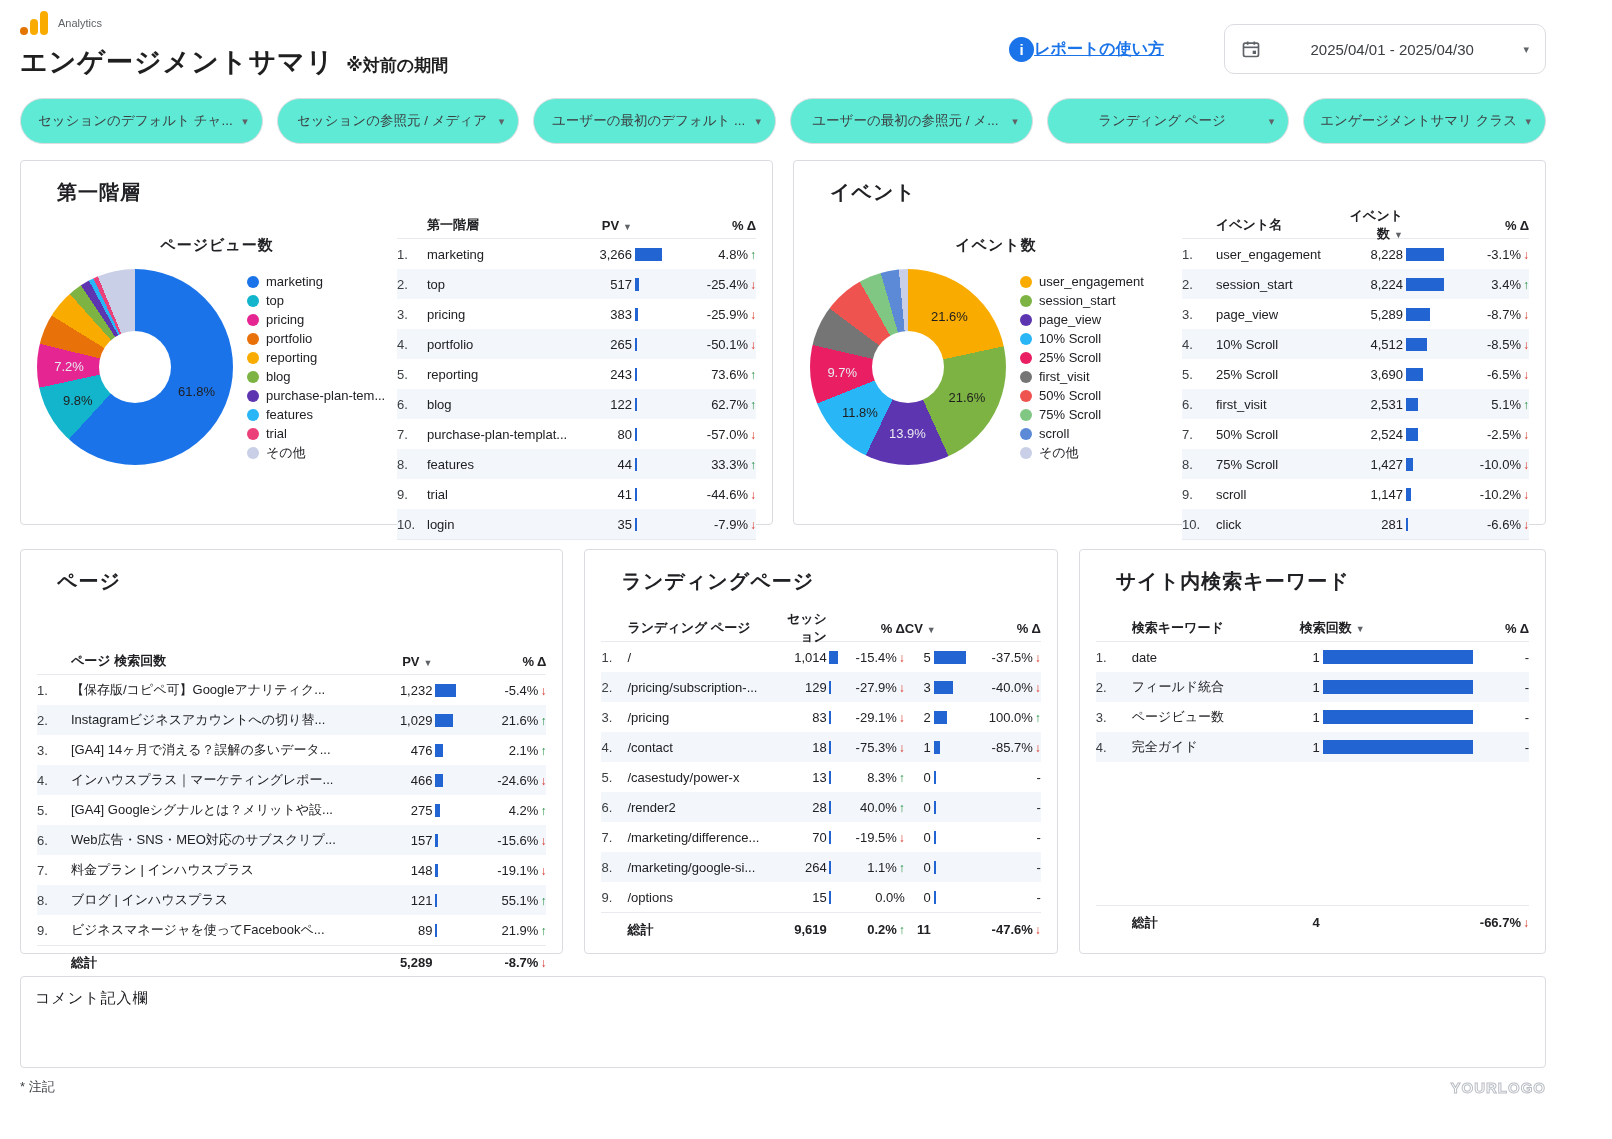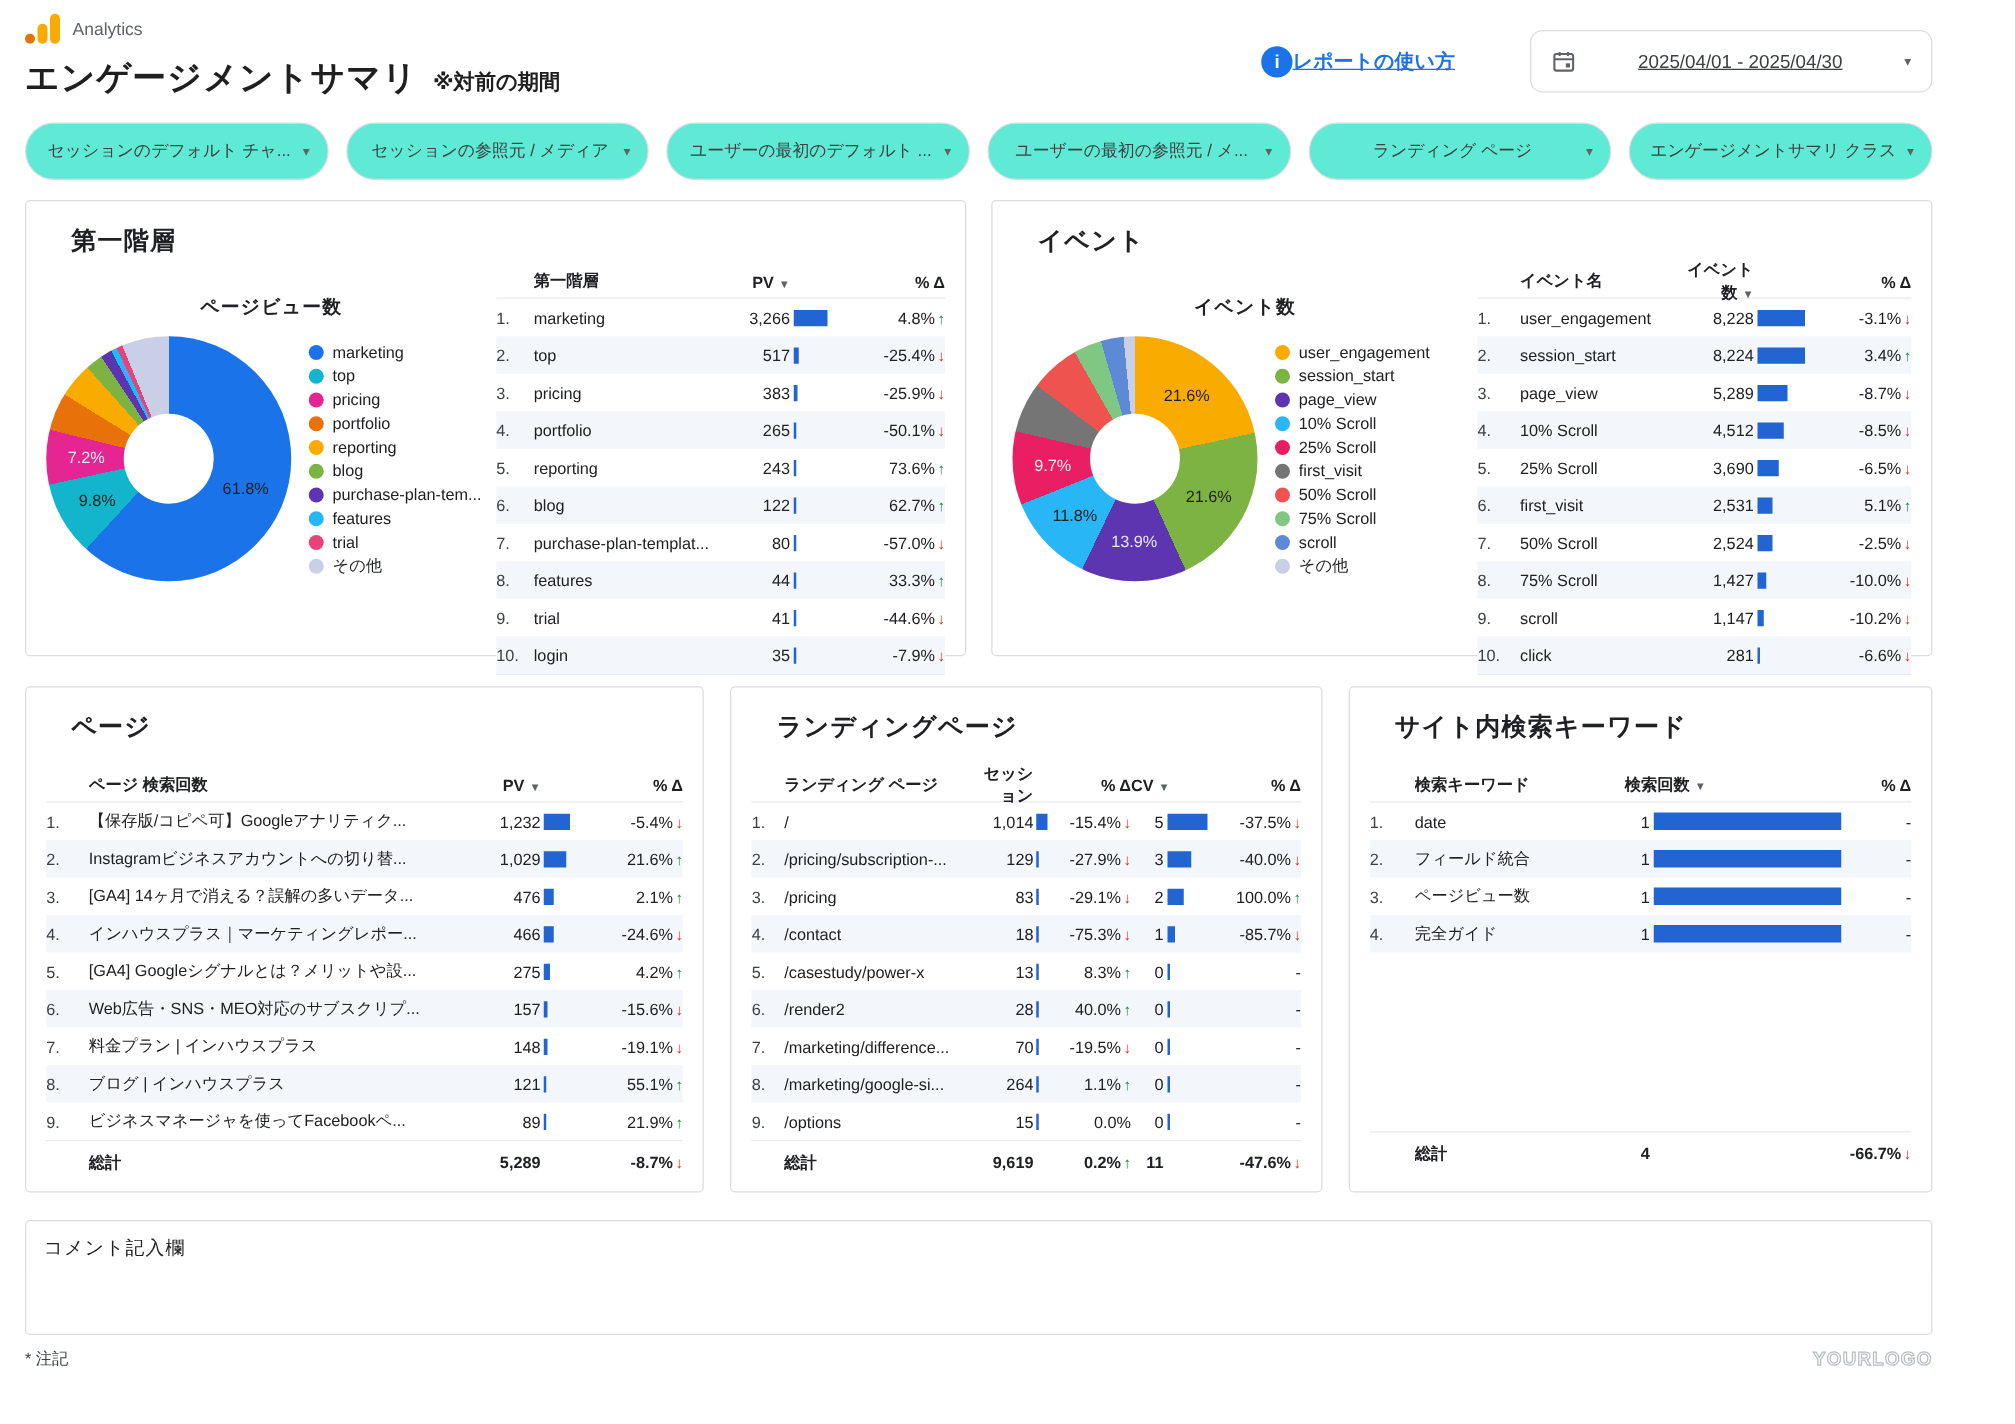--- a/index.html
+++ b/index.html
@@ -7,46 +7,46 @@
   body { font-family:"Liberation Sans","DejaVu Sans",sans-serif; color:#202124; width:1612px; height:1139px; overflow:hidden; }
   .page { width:1526px; margin:0 auto 0 20px; padding-top:10px; }
 
   
   .header-row { display:flex; justify-content:space-between; align-items:flex-start; }
   .brand { display:flex; align-items:center; height:26px; }
   .ga-logo { position:relative; width:29px; height:25px; }
   .ga-logo .dot { position:absolute; left:0; bottom:1px; width:8px; height:8px; border-radius:50%; background:#e37400; }
   .ga-logo .bar-mid { position:absolute; left:10px; bottom:1px; width:8px; height:16px; border-radius:4px; background:#f9ab00; }
   .ga-logo .bar-tall { position:absolute; left:20px; bottom:1px; width:8px; height:24px; border-radius:4px; background:#f9ab00; }
-  .brand-label { margin-left:9px; font-size:14px; color:#5f6368; }
+  .brand-label { margin-left:9px; font-size:11px; color:#5f6368; }
   .title-line { margin-top:8px; display:flex; align-items:baseline; }
   .page-title { font-size:27px; font-weight:bold; letter-spacing:1px; color:#1f1f1f; }
   .page-subtitle { font-size:17px; font-weight:bold; margin-left:12px; color:#1f1f1f; }
   .header-right { display:flex; align-items:center; margin-top:14px; }
   .help { display:flex; align-items:center; margin-right:60px; }
   .info-icon { width:25px; height:25px; border-radius:50%; background:#1a73e8; color:#fff; font-size:15px; font-weight:bold; display:flex; align-items:center; justify-content:center; }
   .help a { margin-left:0; color:#1a73e8; font-size:16px; font-weight:bold; text-decoration:underline; }
   .date-picker { display:flex; align-items:center; width:322px; height:50px; border:1px solid #dadce0; border-radius:10px; background:#fff; padding:0 16px; cursor:pointer; }
   .date-picker .cal { width:20px; height:20px; }
-  .date-picker .date-text { flex:1; text-align:center; font-size:15px; color:#3c4043;text-decoration:underline; }
+  .date-picker .date-text { flex:1; text-align:center; font-size:15px; color:#3c4043; }
   .caret { color:#5f6368; font-size:11px; }
 
   
   .filters { display:flex; gap:14px; margin:18px 0 16px; }
   .pill { position:relative; flex:1; height:46px; border:1px solid #dadce0; border-radius:23px; background:#5eead4; display:flex; align-items:center; cursor:pointer; }
   .pill-label { flex:1; text-align:center; font-size:13.5px; color:#3c4043; padding:0 26px 0 14px; white-space:nowrap; overflow:hidden; text-overflow:ellipsis; }
   .pill .caret { position:absolute; right:14px; }
 
   
   .row1 { display:flex; gap:20px; }
   .row2 { display:flex; gap:21px; margin-top:24px; }
   .panel { background:#fff; border:1px solid #dadce0; border-radius:4px; padding:14px 16px; }
   .p1 { width:753px; height:365px; display:flex; flex-direction:column; }
   .p2 { height:405px; display:flex; flex-direction:column; }
-  .p-pages { width:565px; } .p-landing { width:492px; } .p-search { flex:1; }
+  .p-pages { width:565px;gap:33px; } .p-landing { width:492px; } .p-search { flex:1; }
   .panel h2 { font-size:20px; font-weight:bold; letter-spacing:1px; margin:4px 0 6px 20px; }
   .panel-body { flex:1; display:flex; min-height:0; }
 
   
   .chart-block { display:flex; flex-direction:column; }
   .cb1 { width:360px; } .cb2 { width:372px; }
   .chart-title { text-align:center; font-size:15px; font-weight:bold; margin:24px 0 14px; letter-spacing:1px; }
   .pie-area { display:flex; align-items:center; }
   .pie-wrap { position:relative; width:196px; height:196px; flex:none; }
   .pie { width:196px; height:196px; border-radius:50%; }

